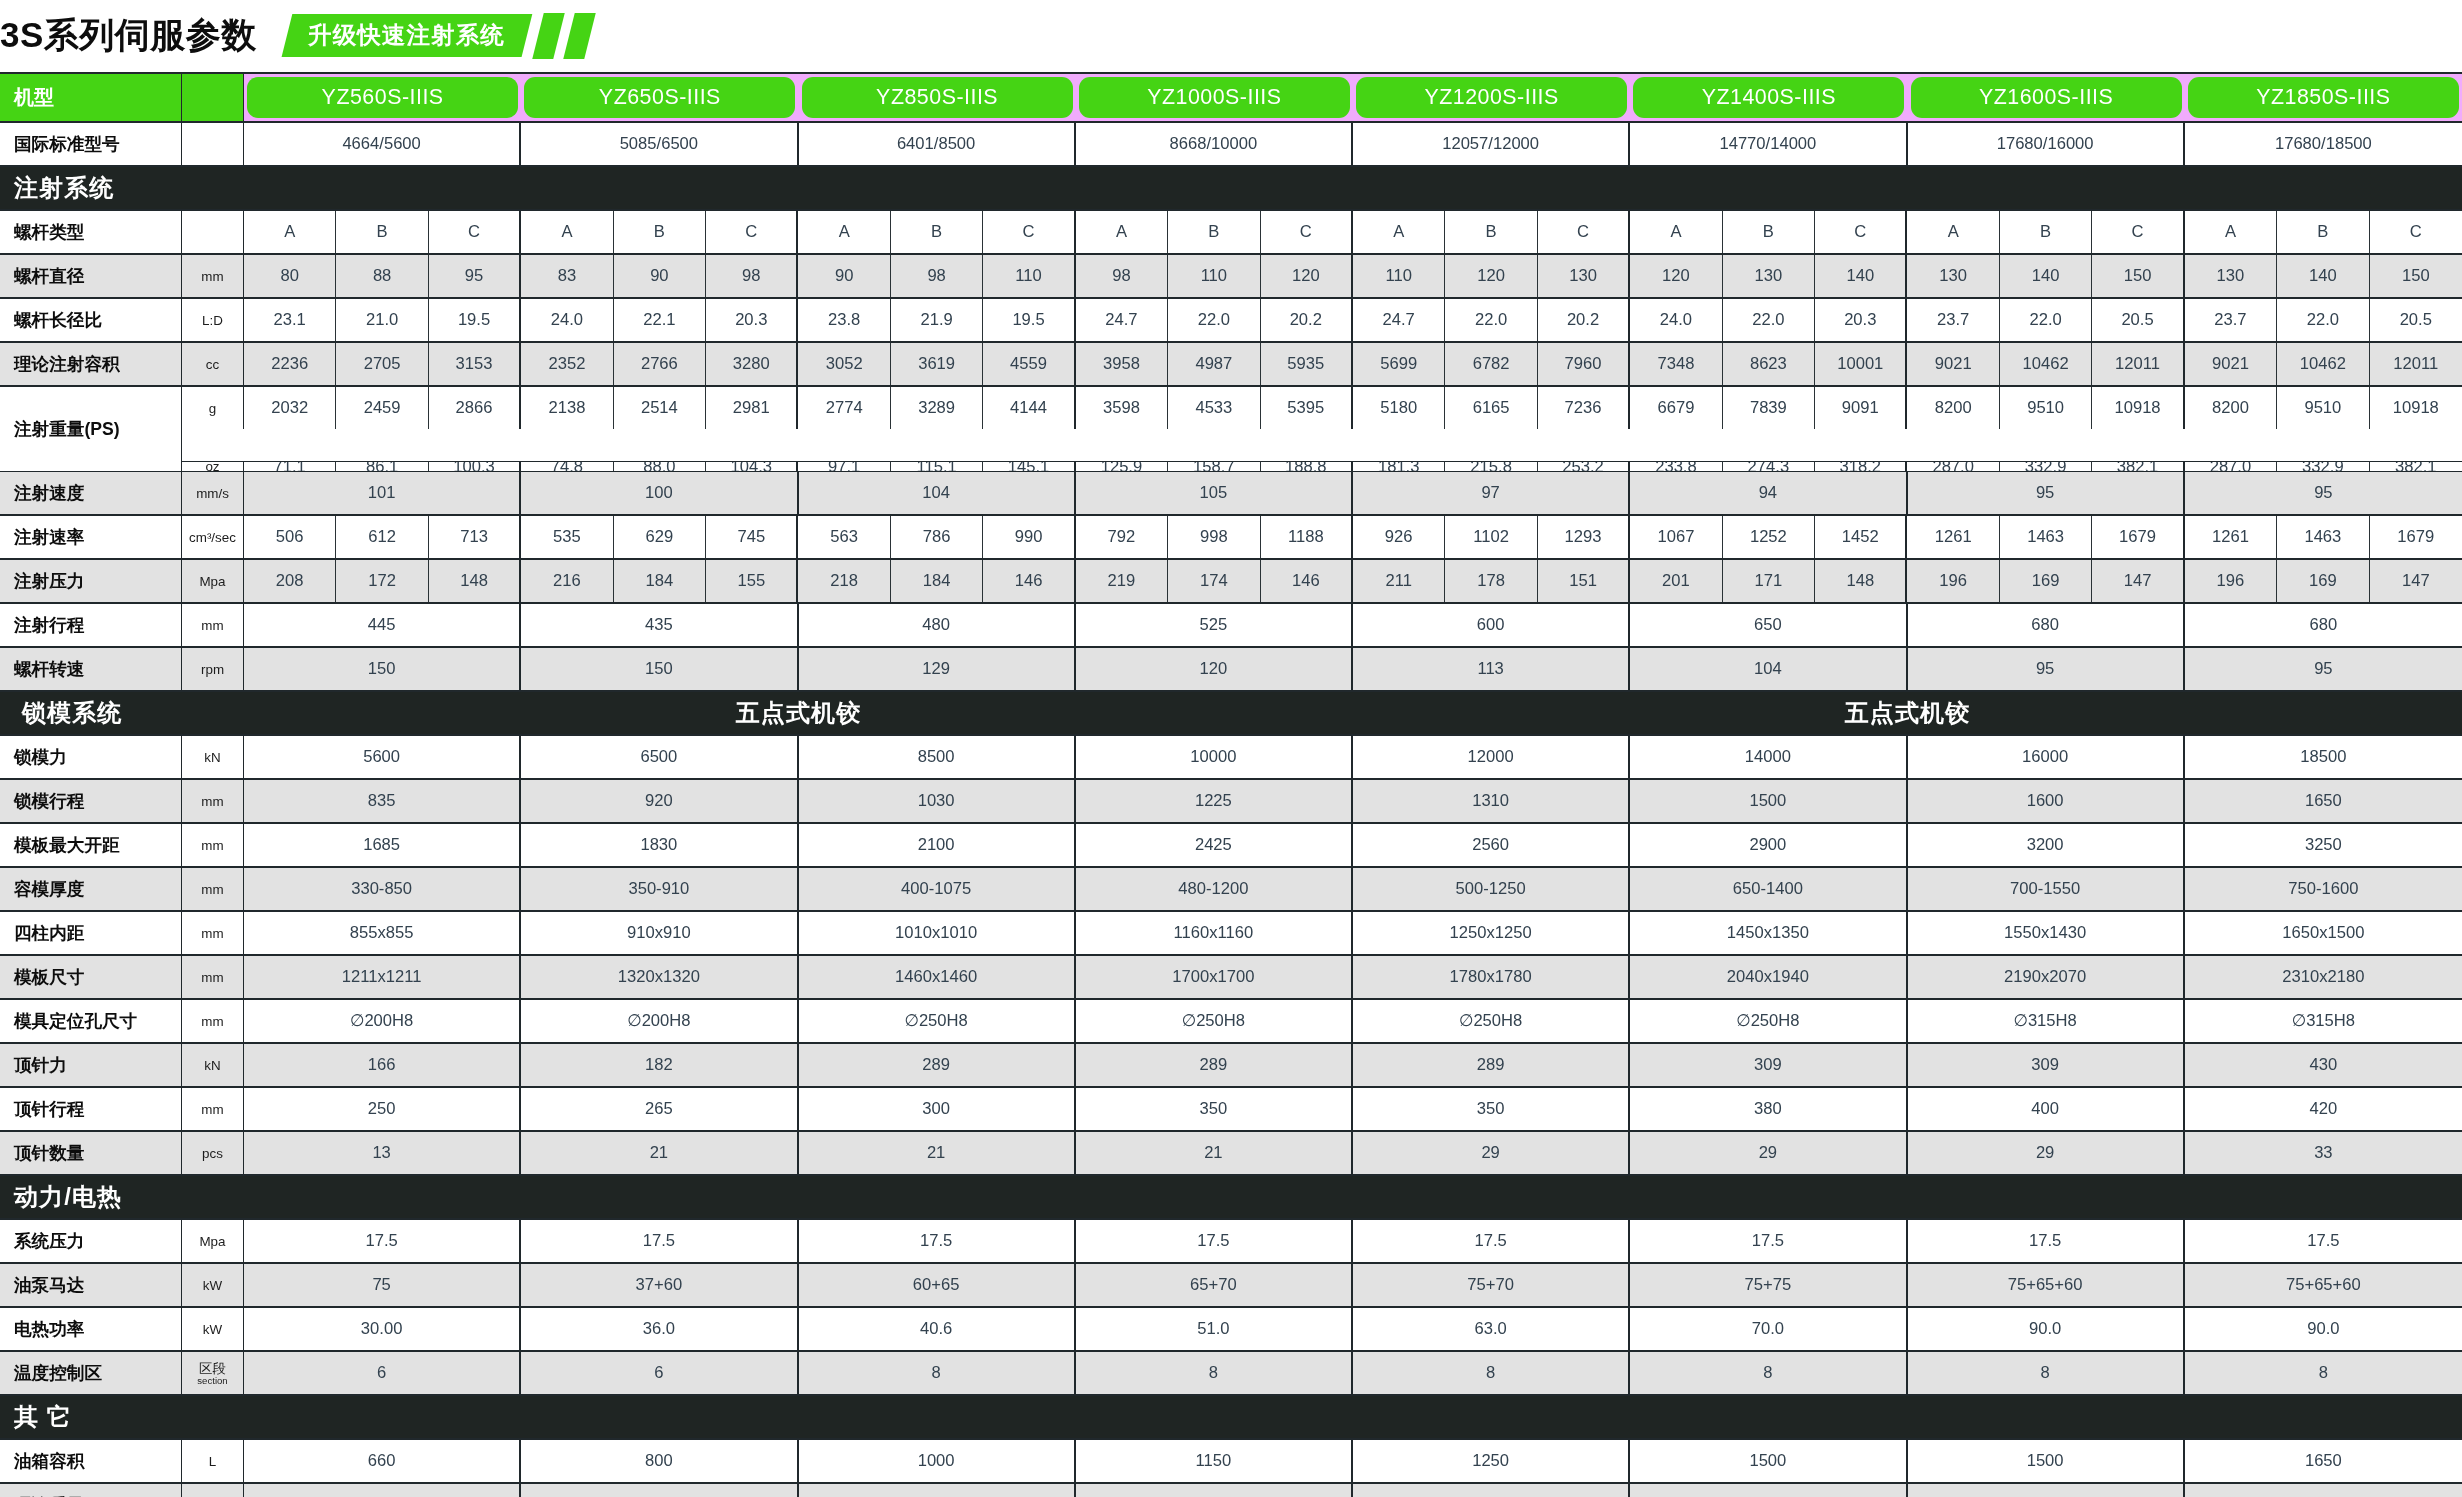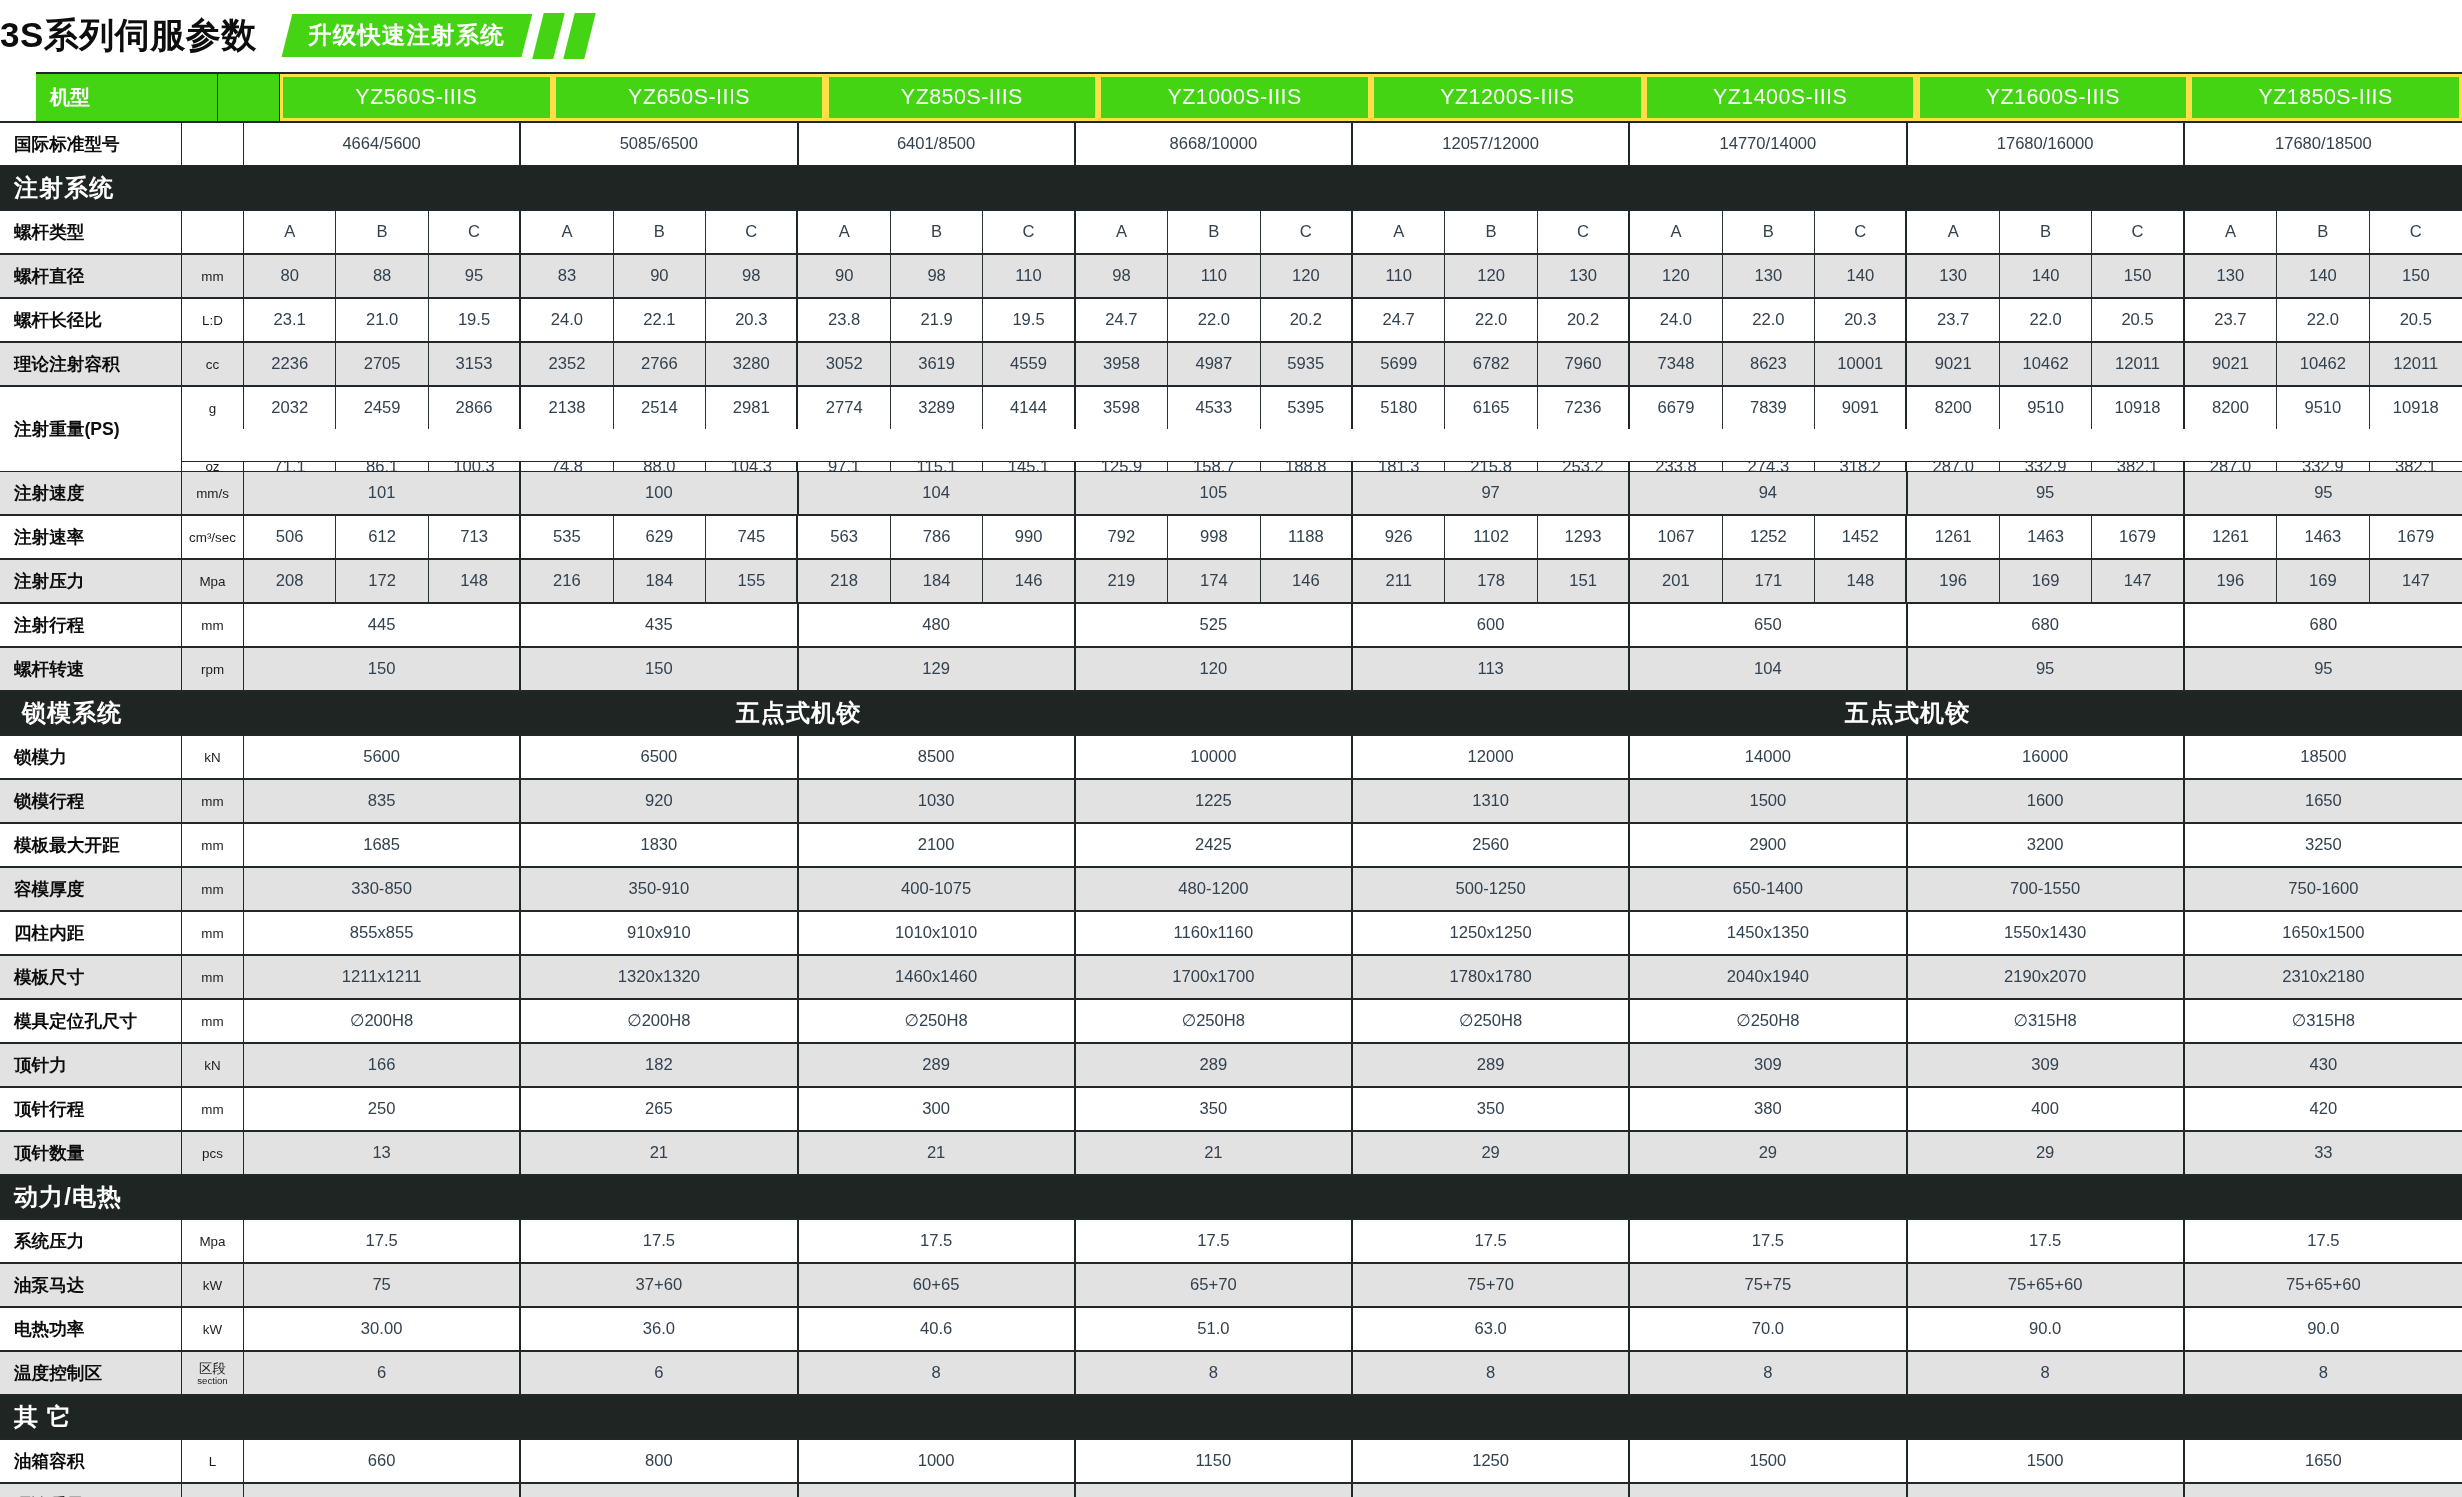--- a/index.html
+++ b/index.html
@@ -8,38 +8,38 @@
   
   .titlebar{position:absolute;top:0;left:0;height:71px;display:flex;align-items:center;padding-left:0;}
   .main-title{font-size:35px;font-weight:800;color:#0d0d0d;letter-spacing:0.5px;}
   .badge{margin-left:30px;background:#45d414;transform:skewX(-14deg);padding:5.3px 21.4px;}
   .badge span{display:block;transform:skewX(14deg);color:#fff;font-size:23.5px;font-weight:800;letter-spacing:1.1px;}
   .stripe{width:21.4px;height:46px;background:#45d414;transform:skewX(-14deg);margin-left:11.8px;}
   .stripe.s2{margin-left:9.6px;}
   
   .tbl{position:absolute;top:72px;left:0;width:2462px;border-bottom:5.3px solid #20282c;}
   .trow{display:grid;grid-template-columns:182px 62px repeat(24,1fr);height:42px;border-top:2.1px solid #20282c;}
-  .models-row{height:47px;background:#fde047;margin-left:36px;}
+  .models-row{height:47px;background:#f0abfc;}
   .dual{height:83px;grid-template-rows:42px 42px;}
   .cell{display:flex;flex-direction:column;align-items:center;justify-content:center;
         border-right:1.1px solid #2a3236;box-sizing:border-box;overflow:hidden;}
   .cell span{font-size:16.6px;color:#33424f;white-space:nowrap;}
   .grp-end{border-right:2.1px solid #20282c;}
   .last{border-right:none;text-align:right;}
   .span3{grid-column:span 3;}
   .w{background:#ffffff;}
   .g{background:#e2e2e2;}
   .label{flex-direction:row;justify-content:flex-start;padding-left:14px;border-right:1.6px solid #20282c;}
   .label span{font-size:17.6px;font-weight:600;color:#0d0d0d;}
   .unit{border-right:1.6px solid #20282c;}
   .unit span{font-size:13.4px;color:#1d1d1d;}
   .unit .u2{font-size:9.6px;margin-top:-2.1px;}
   .greencell{background:#45d414;}
   .greencell span{color:#fff;font-size:20px;font-weight:700;}
-  .model{grid-column:span 3;background:#45d414;margin:2.7px 3.2px;border-right:none;}
+  .model{grid-column:span 3;background:#45d414;margin:2.7px 3.2px;border-right:none;border-radius:11px;}
   .model span{color:#fff;font-size:21.4px;font-weight:500;letter-spacing:0.5px;}
   .dk{background:#1f2523;border-right:none;}
   .dk span{color:#fff;font-size:24px;font-weight:700;letter-spacing:1.1px;}
   .sect{grid-column:1/-1;flex-direction:row;justify-content:flex-start;padding-left:14px;}
   .span12{grid-column:span 12;}
   .bt{border-top:1.6px solid #20282c;margin-top:32px;}
   .rowspan2{grid-row:1/span 2;}
 </style>
 </head>
 <body>

